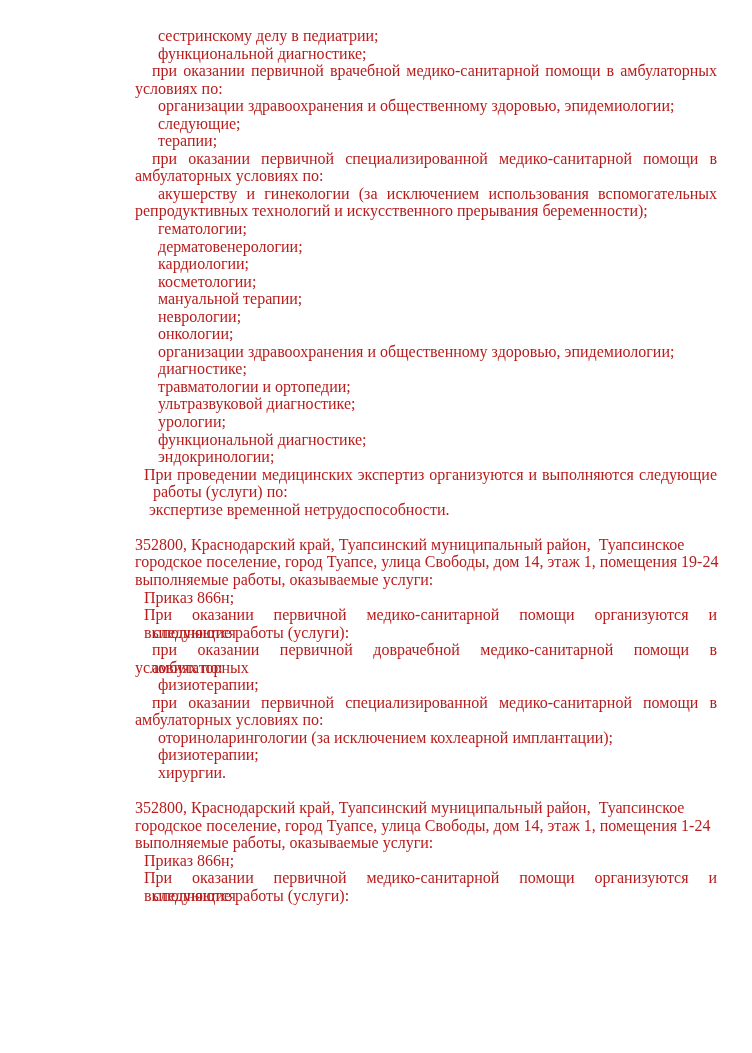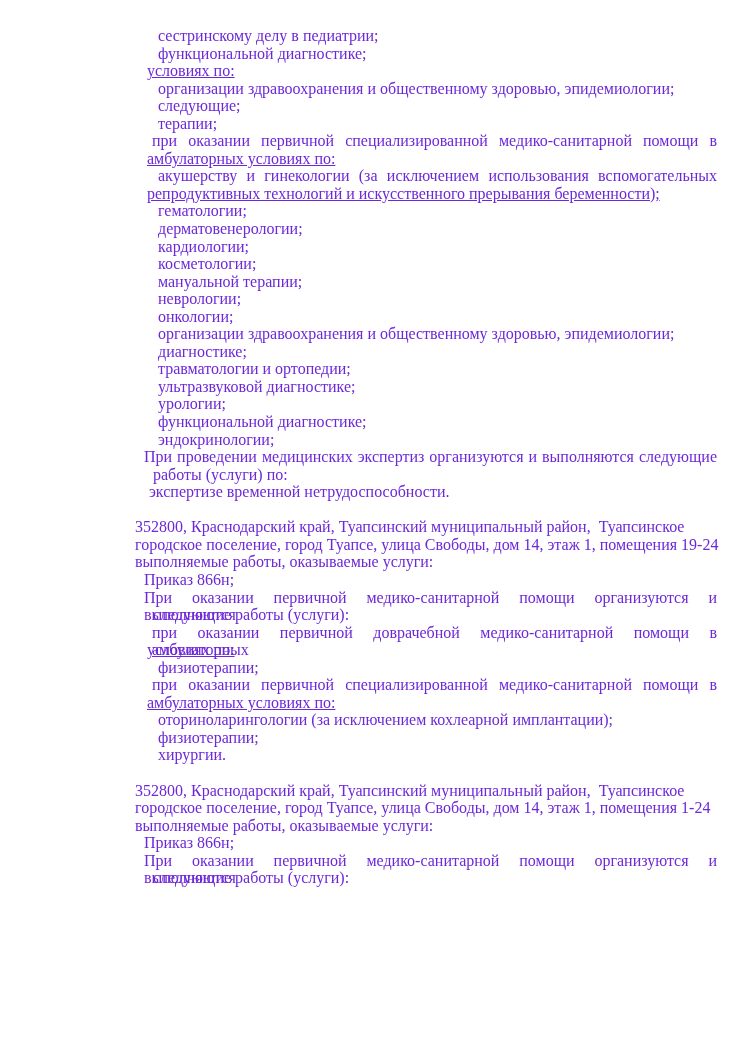--- a/index.html
+++ b/index.html
@@ -11,52 +11,53 @@
   .page {
     position: relative;
     width: 752px;
     height: 1053px;
     box-sizing: border-box;
     background: #ffffff;
     padding: 27px 35px 8px 135px;
     font-family: "Liberation Serif", "DejaVu Serif", serif;
     font-size: 16px;
     line-height: 17.55px;
-    color: #6d28d9;
+    color: #b91c1c;
     overflow: hidden;
   }
   .textblock {
     width: 582px;
   }
   .line {
     height: 17.55px;
     white-space: nowrap;
   }
   
   .j {
     white-space: normal;
     text-align: justify;
     text-align-last: justify;
   }
   .s-blank  { height: 17.55px; }
-  .s-base   { margin-left: 12px; text-decoration: underline; }
+  .s-base   { margin-left: 0; }
   .s-addr   { margin-left: 0; }
   .s-cont   { margin-left: 18px; }
   .s-para   { margin-left: 9px; }
   .s-expert { margin-left: 14px; }
   .s-sub    { margin-left: 17px; }
   .s-item   { margin-left: 23px; }
 </style>
 </head>
 <body>
 
 <div class="page">
   <div class="textblock">
       <div class="line s-item">сестринскому делу в педиатрии;</div>
       <div class="line s-item">функциональной диагностике;</div>
+      <div class="line s-sub j">при оказании первичной врачебной медико-санитарной помощи в амбулаторных</div>
       <div class="line s-base">условиях по:</div>
       <div class="line s-item">организации здравоохранения и общественному здоровью, эпидемиологии;</div>
       <div class="line s-item">следующие;</div>
       <div class="line s-item">терапии;</div>
       <div class="line s-sub j">при оказании первичной специализированной медико-санитарной помощи в</div>
       <div class="line s-base">амбулаторных условиях по:</div>
       <div class="line s-item j">акушерству и гинекологии (за исключением использования вспомогательных</div>
       <div class="line s-base">репродуктивных технологий и искусственного прерывания беременности);</div>
       <div class="line s-item">гематологии;</div>
       <div class="line s-item">дерматовенерологии;</div>

